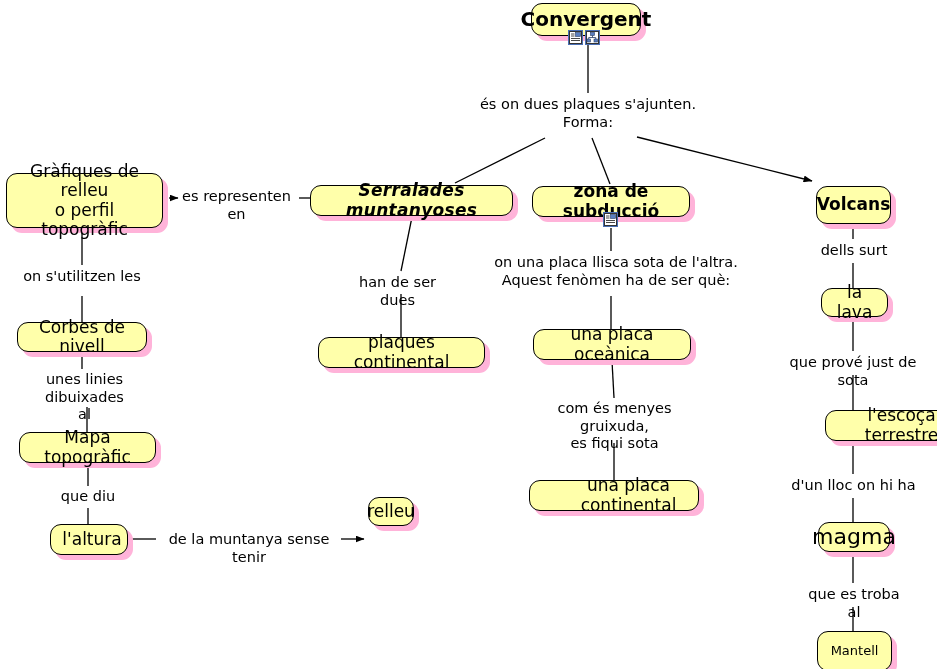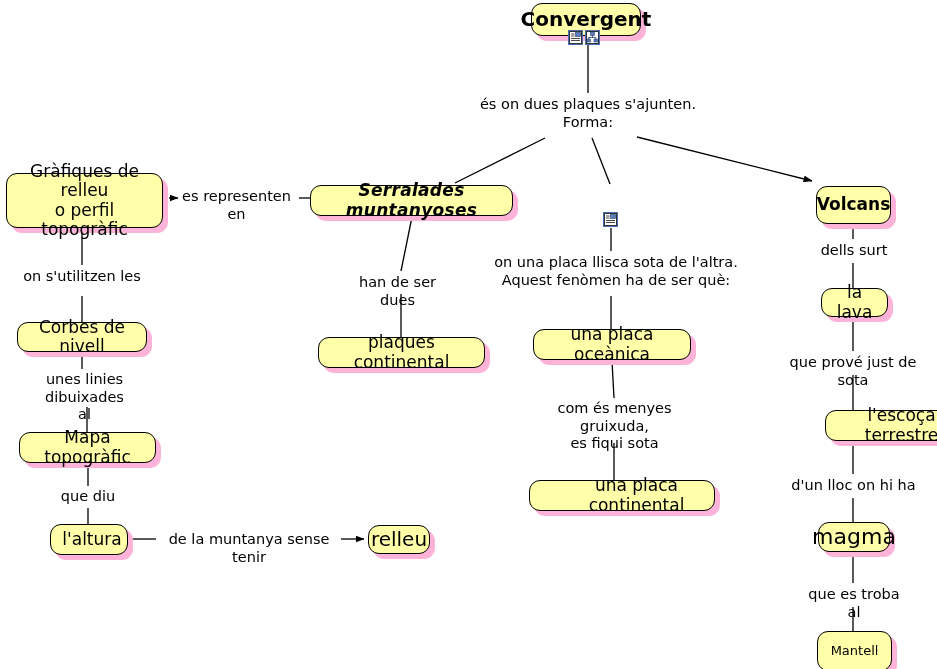--- a/index.html
+++ b/index.html
@@ -123,36 +123,37 @@
     </g>
   </svg>
 
   <div class="node bold" style="left: 531px; top: 3px; width: 110px; height: 33px; font-size: 20px;"><span>Convergent</span></div>
 
   <div class="node" style="left: 6px; top: 173px; width: 157px; height: 55px; font-size: 17px;"><span>Gràfiques de relleu
 o perfil topogràfic</span></div>
 
   <div class="node bolditalic" style="left: 310px; top: 185px; width: 203px; height: 31px; font-size: 17px;"><span>Serralades muntanyoses</span></div>
 
+  <div class="node bold" style="left: 532px; top: 186px; width: 158px; height: 31px; font-size: 17px;"><span>zona de subducció</span></div>
 
   <div class="node bold" style="left: 816px; top: 186px; width: 75px; height: 38px; font-size: 17px;"><span>Volcans</span></div>
 
   <div class="node" style="left: 17px; top: 322px; width: 130px; height: 30px; font-size: 17px;"><span>Corbes de nivell</span></div>
 
   <div class="node" style="left: 19px; top: 432px; width: 137px; height: 31px; font-size: 17px;"><span>Mapa topogràfic</span></div>
 
   <div class="node" style="left: 50px; top: 524px; width: 78px; height: 31px; font-size: 17px; padding-left: 16px;"><span>l'altura</span></div>
 
-  <div class="node" style="left: 368px; top: 525px; width: 62px; height: 29px; font-size: 20px;"><span>relleu</span></div>
+  <div class="node" style="left: 368px; top: 497px; width: 46px; height: 29px; font-size: 17px;"><span>relleu</span></div>
 
   <div class="node" style="left: 318px; top: 337px; width: 167px; height: 31px; font-size: 17px;"><span>plaques continental</span></div>
 
   <div class="node" style="left: 533px; top: 329px; width: 158px; height: 31px; font-size: 17px;"><span>una placa oceànica</span></div>
 
-  <div class="node" style="left: 529px; top: 480px; width: 186px; height: 31px; font-size: 17px; padding-left: 39px;"><span>una placa continental</span></div>
+  <div class="node" style="left: 529px; top: 480px; width: 170px; height: 31px; font-size: 17px; padding-left: 39px;"><span>una placa continental</span></div>
 
   <div class="node" style="left: 821px; top: 288px; width: 67px; height: 29px; font-size: 17px;"><span>la lava</span></div>
 
   <div class="node" style="left: 777px; top: 410px; width: 153px; height: 31px; font-size: 17px; margin-left: 48px;"><span>l'escoça terrestre</span></div>
 
   <div class="node" style="left: 818px; top: 522px; width: 72px; height: 30px; font-size: 22px;"><span>magma</span></div>
 
   <div class="node" style="left: 817px; top: 631px; width: 75px; height: 40px; font-size: 13px;"><span>Mantell</span></div>
 
   <div class="label" style="left: 479px; top: 96px; width: 218px;">és on dues plaques s'ajunten.

